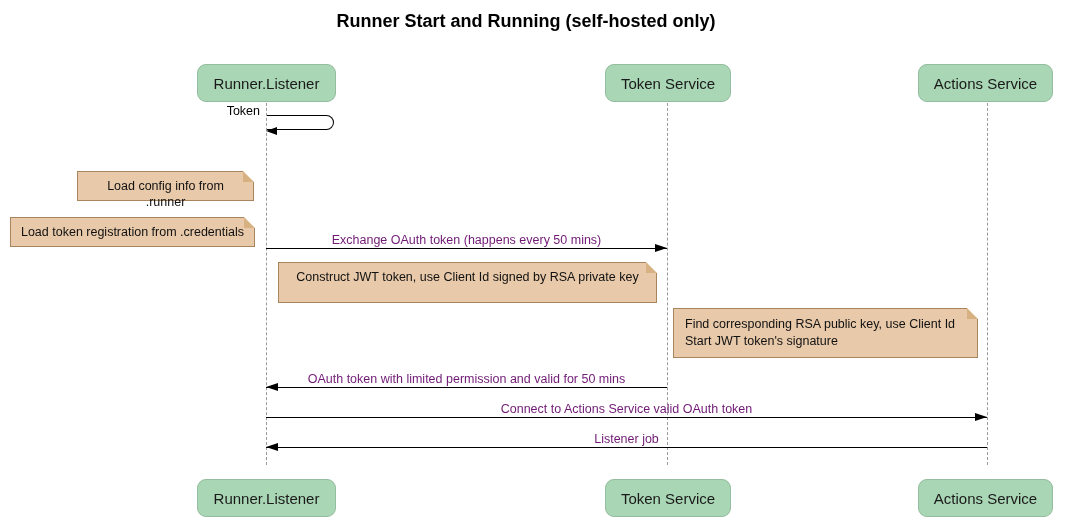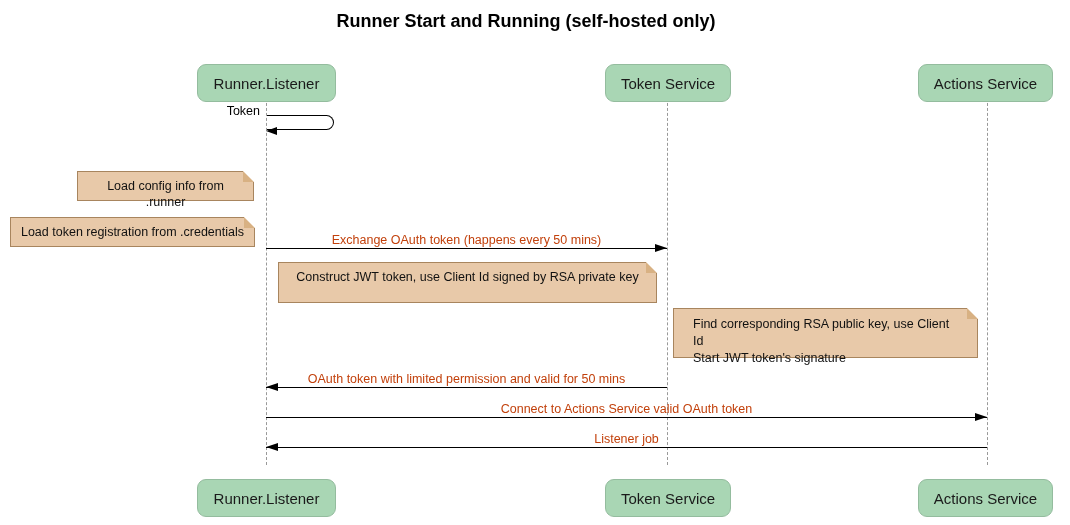--- a/index.html
+++ b/index.html
@@ -27,24 +27,24 @@
     background:var(--note-fill,#E8C9A9);
     border:1px solid var(--note-border,#A8855E);
     font-size:12.5px; color:#111;
   }
   .note::before {
     content:""; position:absolute; top:-1px; right:-1px; width:0; height:0;
     border-style:solid; border-width:0 11px 11px 0;
     border-color:#ffffff #ffffff #d8b183 #d8b183;
   }
   .note-center { text-align:center; padding:6px 8px; line-height:16px; }
-  .note-left   { text-align:left; padding:7px 19px; line-height:17px; }
+  .note-left   { text-align:left; padding:7px 11px; line-height:17px; }
   .message { position:absolute; }
   .msg-label {
-    font-size:12.5px; line-height:13px; text-align:center; color:#c2410c;
+    font-size:12.5px; line-height:13px; text-align:center; color:#701a75;
     margin-bottom:1px; white-space:nowrap;
   }
   .msg-line { position:relative; height:0; border-top:1.3px solid #000; }
   .arrow-right::after {
     content:""; position:absolute; right:0; top:-5px; width:0; height:0;
     border-left:12px solid #000; border-top:4.5px solid transparent; border-bottom:4.5px solid transparent;
   }
   .arrow-left::after {
     content:""; position:absolute; left:0; top:-5px; width:0; height:0;
     border-right:12px solid #000; border-top:4.5px solid transparent; border-bottom:4.5px solid transparent;

